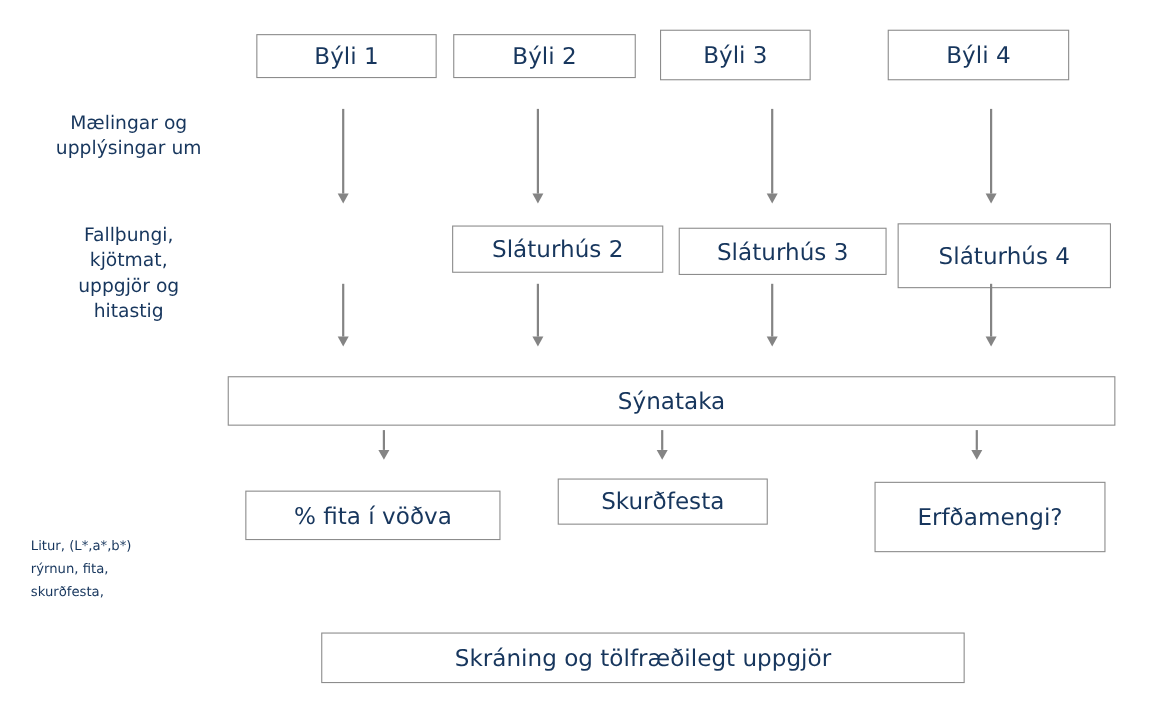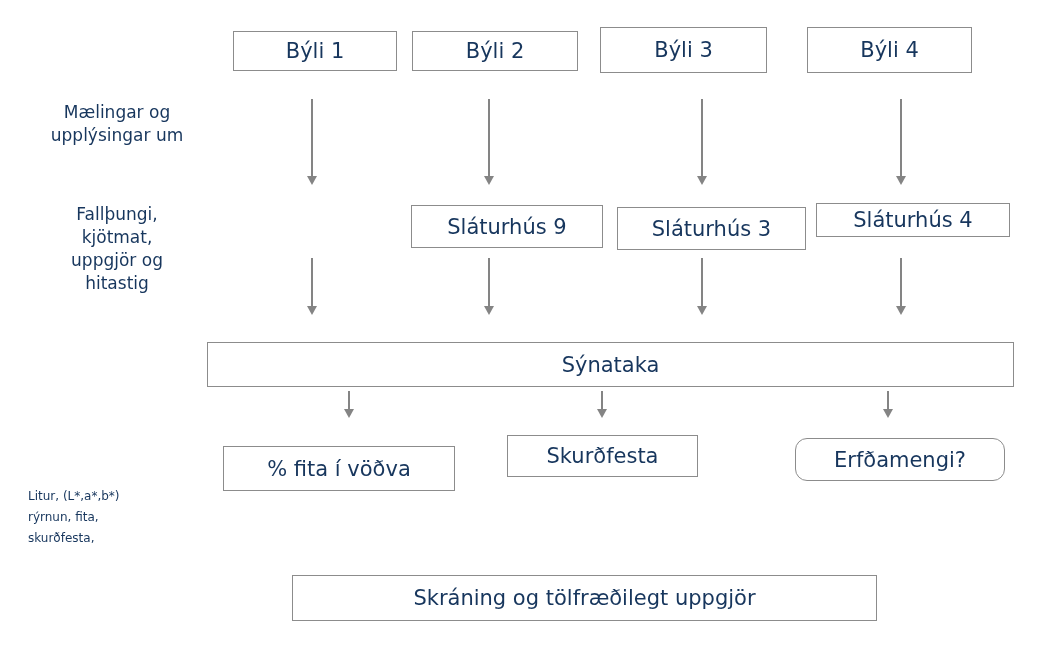--- a/index.html
+++ b/index.html
@@ -82,21 +82,21 @@
     <div>rýrnun, fita,</div>
     <div>skurðfesta,</div>
   </div>
 
   <div class="box" style="left:233px; top:31px; width:164px; height:40px;">
     <span>Býli 1</span>
   </div>
   <div class="box" style="left:412px; top:31px; width:166px; height:40px;">
     <span>Býli 2</span>
   </div>
-  <div class="box" style="left:600px; top:27px; width:167px; height:46px;">
+  <div class="box" style="left:600px; top:27px; width:137px; height:46px;">
     <span>Býli 3</span>
   </div>
   <div class="box" style="left:807px; top:27px; width:165px; height:46px;">
     <span>Býli 4</span>
   </div>
 
   <div class="arrow" style="left:307px; top:99px; height:86px;">
     <div class="shaft"></div>
     <div class="head"></div>
   </div>
@@ -107,26 +107,26 @@
   <div class="arrow" style="left:697px; top:99px; height:86px;">
     <div class="shaft"></div>
     <div class="head"></div>
   </div>
   <div class="arrow" style="left:896px; top:99px; height:86px;">
     <div class="shaft"></div>
     <div class="head"></div>
   </div>
 
   <div class="box" style="left:411px; top:205px; width:192px; height:43px;">
-    <span>Sláturhús 9</span>
+    <span>Sláturhús 2</span>
   </div>
   <div class="box" style="left:617px; top:207px; width:189px; height:43px;">
     <span>Sláturhús 3</span>
   </div>
-  <div class="box" style="left:816px; top:203px; width:194px; height:34px;">
+  <div class="box" style="left:816px; top:203px; width:194px; height:59px;">
     <span>Sláturhús 4</span>
   </div>
 
   <div class="arrow" style="left:307px; top:258px; height:57px;">
     <div class="shaft"></div>
     <div class="head"></div>
   </div>
   <div class="arrow" style="left:484px; top:258px; height:57px;">
     <div class="shaft"></div>
     <div class="head"></div>
@@ -156,21 +156,21 @@
     <div class="shaft"></div>
     <div class="head"></div>
   </div>
 
   <div class="box" style="left:223px; top:446px; width:232px; height:45px;">
     <span>% fita í vöðva</span>
   </div>
   <div class="box" style="left:507px; top:435px; width:191px; height:42px;align-items:center;">
     <span>Skurðfesta</span>
   </div>
-  <div class="box" style="left:795px; top:438px; width:210px; height:43px;border-radius:12px;">
+  <div class="box" style="left:795px; top:438px; width:210px; height:64px;">
     <span>Erfðamengi?</span>
   </div>
 
   <div class="box" style="left:292px; top:575px; width:585px; height:46px;">
     <span>Skráning og tölfræðilegt uppgjör</span>
   </div>
 
 </div>
 
 </body></html>

